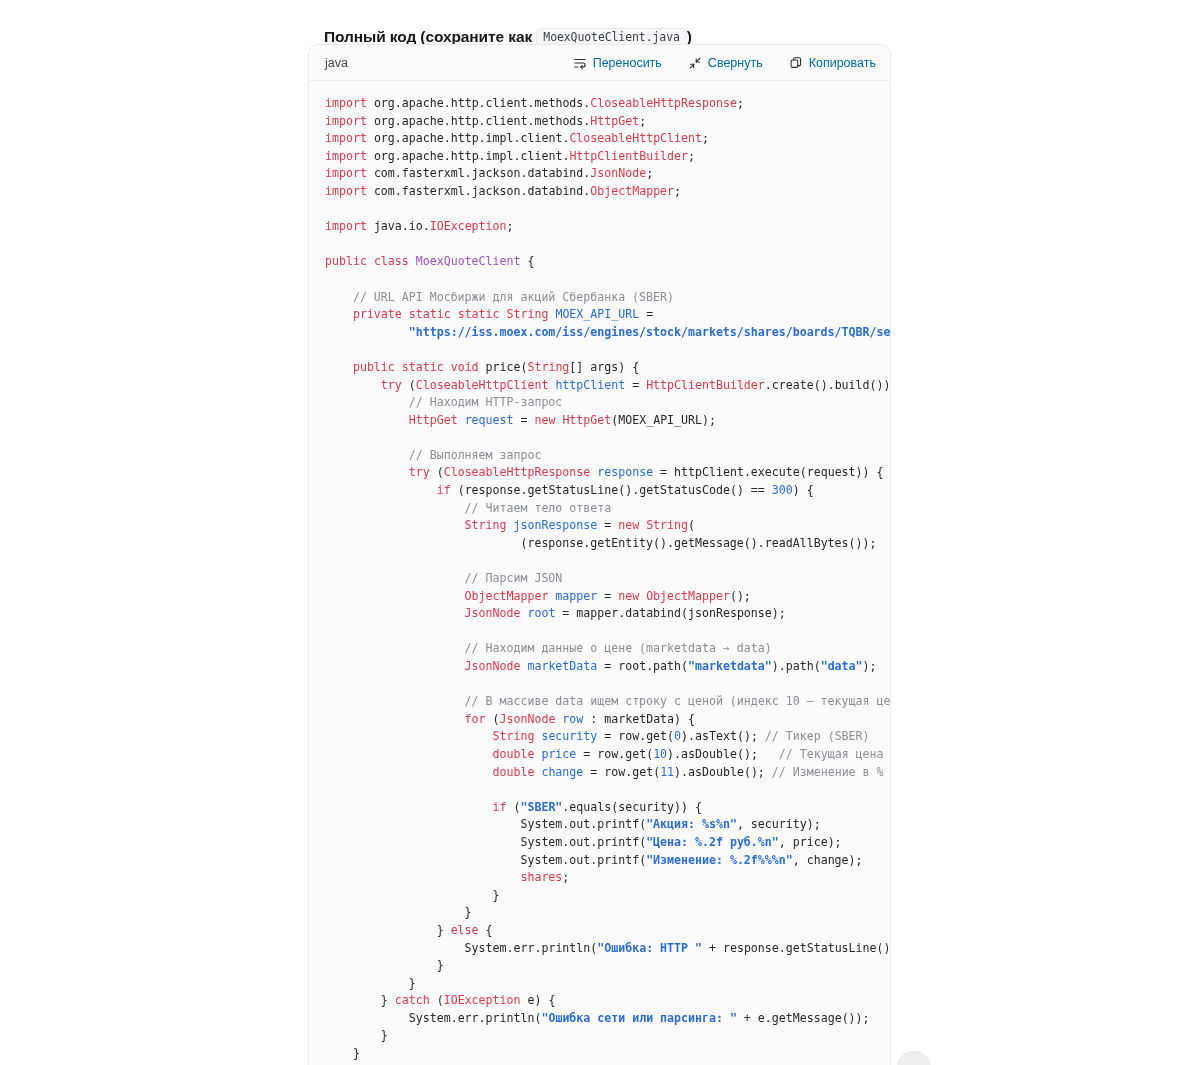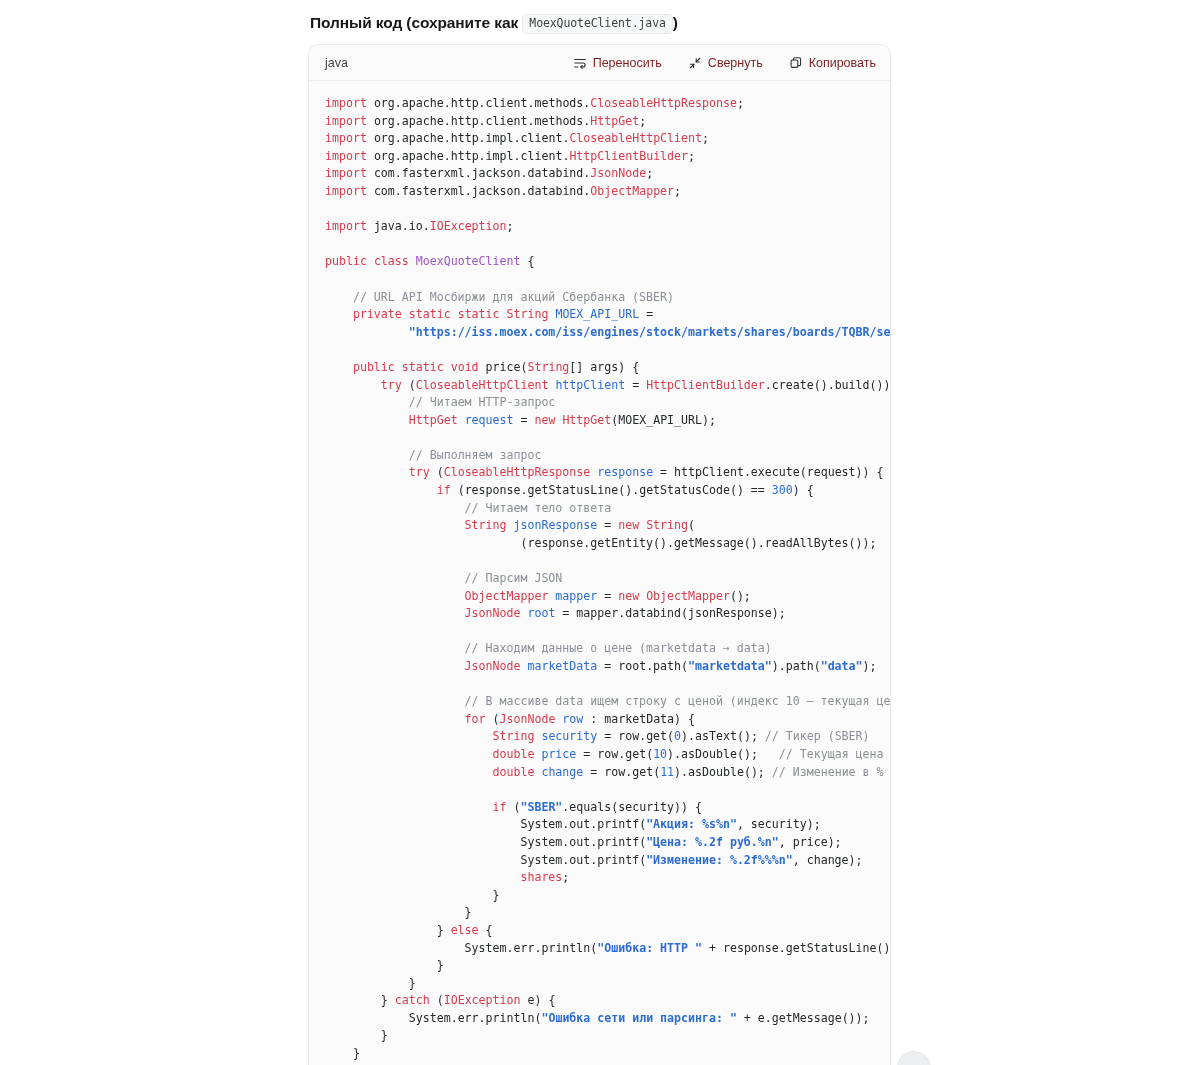--- a/index.html
+++ b/index.html
@@ -16,21 +16,21 @@
     background: #ffffff;
   }
   .content {
     position: absolute;
     left: 308px; top: 0;
     width: 583px;
   }
 
   
   .heading {
-    margin: 2px;
+    margin: 16px;
     padding-top: 10px;
     font-size: 15.5px;
     font-weight: bold;
     color: #17181a;
     letter-spacing: -0.1px;
     white-space: nowrap;
     line-height: 22px;
   }
   .chip {
     display: inline-block;
@@ -75,21 +75,21 @@
     margin-left: auto;
     display: flex;
     align-items: center;
     gap: 26px;
   }
   .hbtn {
     display: flex;
     align-items: center;
     gap: 6px;
     font-size: 12.5px;
-    color: #7f1d1d;
+    color: #0369a1;
     cursor: pointer;
     background: none;
     border: none;
     padding: 0;
     font-family: "Liberation Sans", sans-serif;
     white-space: nowrap;
   }
   .hbtn svg { display: block; flex: none; }
 
   
@@ -193,21 +193,21 @@
 <span class="k">import</span> <span class="p">java</span>.<span class="p">io</span>.<span class="t">IOException</span>;
 
 <span class="k">public</span> <span class="k">class</span> <span class="cls">MoexQuoteClient</span> {
 
     <span class="c">// URL API Мосбиржи для акций Сбербанка (SBER)</span>
     <span class="k">private</span> <span class="k">static</span> <span class="k">static</span> <span class="t">String</span> <span class="v">MOEX_API_URL</span> =
             <span class="s">"https://iss.moex.com/iss/engines/stock/markets/shares/boards/TQBR/securities/SBER.json?iss.meta=off"</span>;
 
     <span class="k">public</span> <span class="k">static</span> <span class="k">void</span> <span class="p">price</span>(<span class="t">String</span>[] <span class="p">args</span>) {
         <span class="k">try</span> (<span class="t">CloseableHttpClient</span> <span class="v">httpClient</span> = <span class="t">HttpClientBuilder</span>.<span class="p">create</span>().<span class="p">build</span>()) {
-            <span class="c">// Читаем HTTP-запрос</span>
+            <span class="c">// Находим HTTP-запрос</span>
             <span class="t">HttpGet</span> <span class="v">request</span> = <span class="k">new</span> <span class="t">HttpGet</span>(<span class="p">MOEX_API_URL</span>);
 
             <span class="c">// Выполняем запрос</span>
             <span class="k">try</span> (<span class="t">CloseableHttpResponse</span> <span class="v">response</span> = <span class="p">httpClient</span>.<span class="p">execute</span>(<span class="p">request</span>)) {
                 <span class="k">if</span> (<span class="p">response</span>.<span class="p">getStatusLine</span>().<span class="p">getStatusCode</span>() == <span class="n">300</span>) {
                     <span class="c">// Читаем тело ответа</span>
                     <span class="t">String</span> <span class="v">jsonResponse</span> = <span class="k">new</span> <span class="t">String</span>(
                             (<span class="p">response</span>.<span class="p">getEntity</span>().<span class="p">getMessage</span>().<span class="p">readAllBytes</span>());
 
                     <span class="c">// Парсим JSON</span>

